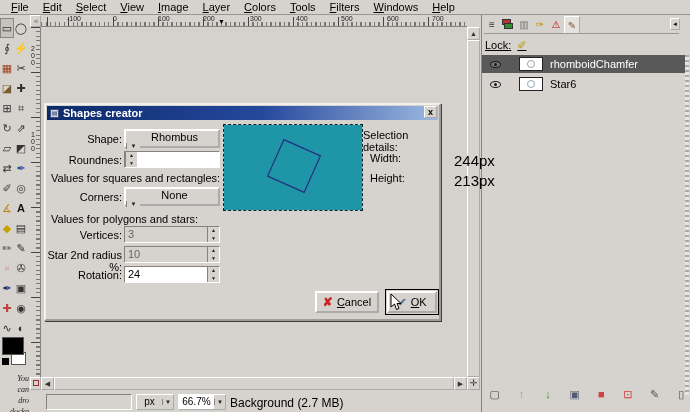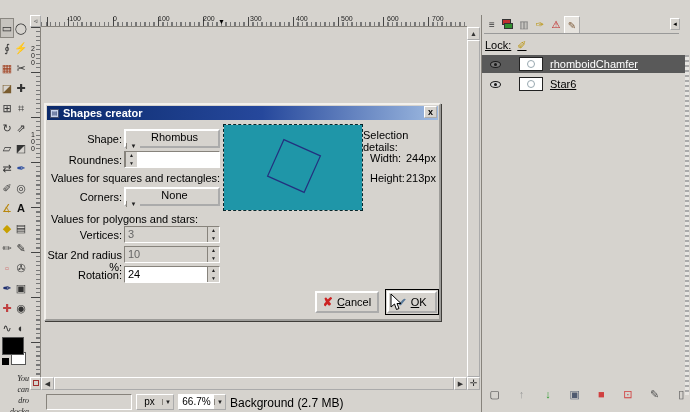--- a/index.html
+++ b/index.html
@@ -84,21 +84,21 @@
   .lock-row { position:absolute; left:3px; top:23px; height:14px; display:flex; align-items:center; gap:6px;text-decoration:underline; }
   .lock-icon { color:#b89000; font-size:11px; }
   .layer-row { position:absolute; left:0; width:203px; height:18px; display:flex; align-items:center; }
   .layer-row.sel { background:#595959; color:#fff; }
   .eye { width:11px; height:7px; border:1px solid #1a1a1a; border-radius:50%; position:relative; margin-left:8px; background:#d8d8d8; }
   .eye::after { content:""; position:absolute; left:3px; top:1px; width:3px; height:3px; background:#1a1a1a; border-radius:50%; }
   .layer-row.sel .eye { background:#777; }
   .thumb { width:24px; height:14px; background:#fff; border:1px solid #222; margin-left:18px;
            display:flex; align-items:center; justify-content:center; }
   .thumb i { display:block; width:8px; height:8px; border:1px solid #98a8b0; border-radius:50%; }
-  .layer-name { margin-left:7px; font-size:11px;text-decoration:underline; }
+  .layer-name { margin-left:7px; font-size:11px; }
   .dock-scroll { position:absolute; right:1px; top:40px; width:4px; height:340px;
                  background:repeating-linear-gradient(180deg,#aaa 0 2px,#e8e6e2 2px 5px); }
   .dock-btns { position:absolute; left:2px; top:371px; width:205px; height:20px; display:flex; gap:11px; padding-left:3px; }
   .dbtn { width:16px; height:16px; display:flex; align-items:center; justify-content:center; font-size:11px; }
   .dbtn:nth-child(1){ color:#444; } .dbtn:nth-child(2){ color:#999; font-weight:bold; }
   .dbtn:nth-child(3){ color:#2d9a2d; font-weight:bold; } .dbtn:nth-child(4){ color:#505a70; }
   .dbtn:nth-child(5){ color:#d04040; } .dbtn:nth-child(6){ color:#d04040; }
   .dbtn:nth-child(7){ color:#555; } .dbtn:nth-child(8){ color:#555; }
 
   
@@ -123,37 +123,50 @@
           border:1px solid #87837c; border-right-color:#fff; border-bottom-color:#fff; display:flex; }
   .spin .sval { flex:1; padding:1px 0 0 3px; font-size:11px; }
   .spin .steppers { width:12px; border-left:1px solid #87837c; display:flex; flex-direction:column; background:#d6d3ce; }
   .spin .steppers span { flex:1; font-size:5px; line-height:7px; text-align:center; color:#222; }
   .spin.disabled { background:#d6d3ce; }
   .spin.disabled .sval { color:#666; }
   .preview { position:absolute; left:178px; top:20px; width:138px; height:85px; background:#1f96a8;
              outline:1px dashed #06252a; }
   .sel-details-title { position:absolute; left:317px; top:24px; font-size:11px; }
   .sd-label { position:absolute; font-size:11px; }
-  .sd-value { position:absolute; font-size:11px; }
+  .sd-value { position:absolute; font-size:15px;margin-left:48px; }
   .dlg-btn { position:absolute; height:22px; background:#d6d3ce; border:2px outset #fff;
              display:flex; align-items:center; justify-content:center; gap:4px; font-size:11px; }
   .dlg-btn .blabel { display:inline-block; }
   .dlg-btn .blabel::first-letter { text-decoration:underline; }
   .x-icon { color:#cc2222; font-weight:bold; font-size:12px; }
   .ok-icon { color:#5a7a9a; font-weight:bold; font-size:11px; }
   .btn-ok { border:1px solid #000; }
   .btn-ok .inner { position:absolute; inset:1px; border:2px outset #fff; display:flex; align-items:center;
                    justify-content:center; gap:4px; }
   .cursor { position:absolute; left:390px; top:293px; z-index:50; }
 </style>
 </head>
 <body>
 
 <div id="app">
 
+  <div class="menubar">
+    <span class="menu-item">File</span>
+    <span class="menu-item">Edit</span>
+    <span class="menu-item">Select</span>
+    <span class="menu-item">View</span>
+    <span class="menu-item">Image</span>
+    <span class="menu-item">Layer</span>
+    <span class="menu-item">Colors</span>
+    <span class="menu-item">Tools</span>
+    <span class="menu-item">Filters</span>
+    <span class="menu-item">Windows</span>
+    <span class="menu-item">Help</span>
+  </div>
 
   <div class="toolbox">
     <div class="tools">
       <span class="tool sel">▭</span>
       <span class="tool">◯</span>
       <span class="tool">∮</span>
       <span class="tool">⚡</span>
       <span class="tool">▦</span>
       <span class="tool">✂</span>
       <span class="tool">◪</span>

